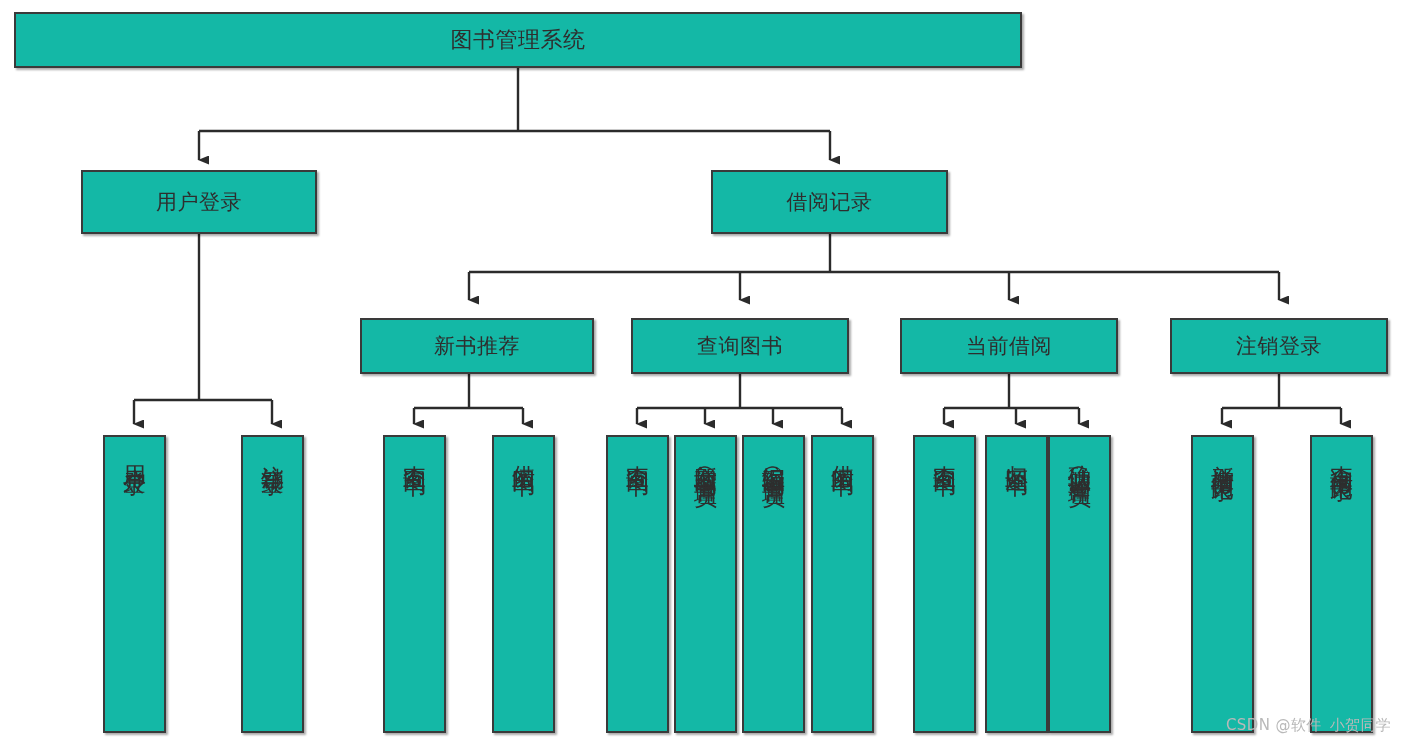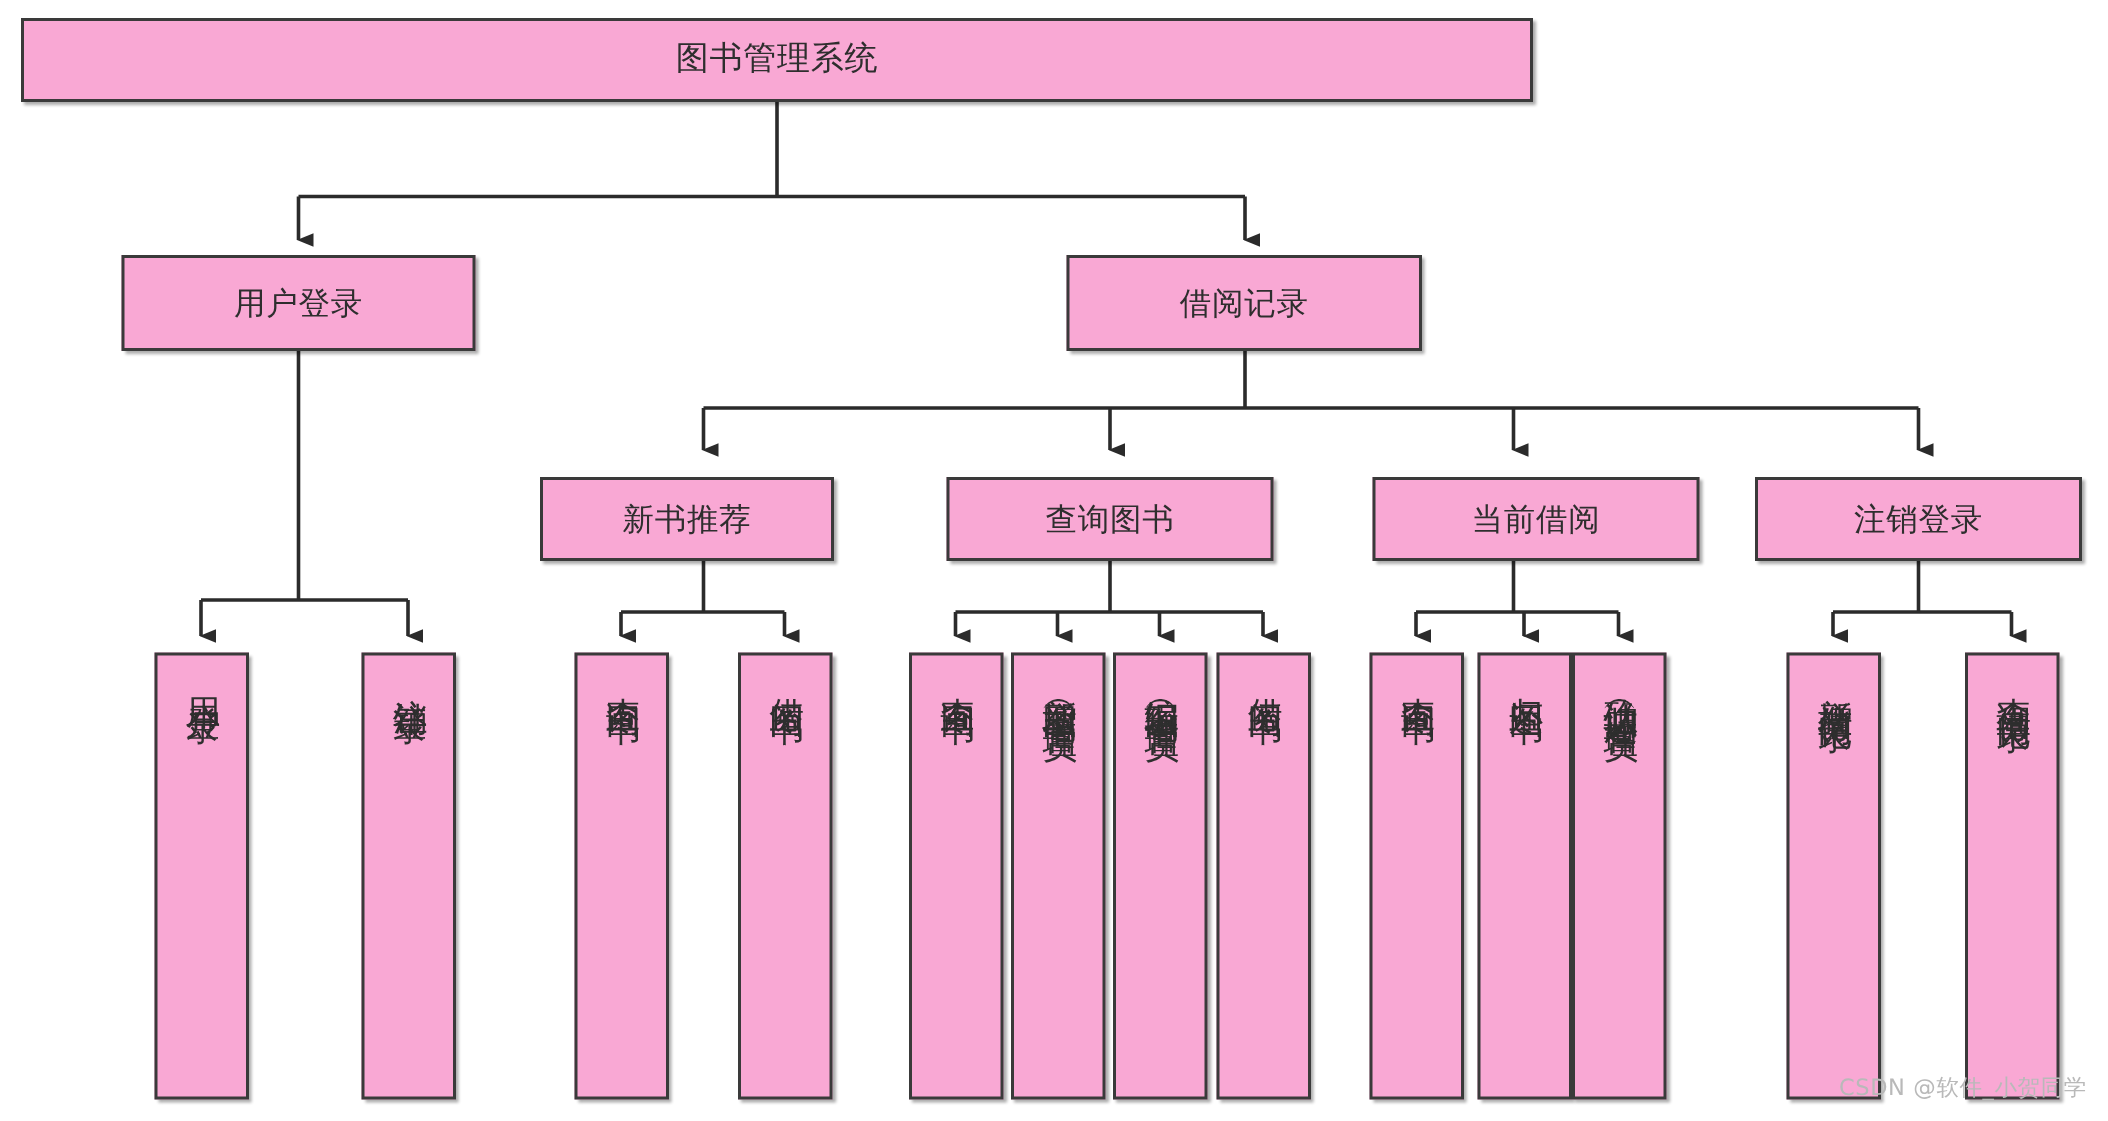--- a/index.html
+++ b/index.html
@@ -22,21 +22,21 @@
     position: absolute;
     left: 0;
     top: 0;
     width: 1405px;
     height: 747px;
     pointer-events: none;
   }
   .node {
     position: absolute;
     box-sizing: border-box;
-    background: #f9a8d4;
+    background: #14b8a6;
     border: 2px solid #3a3a3a;
     box-shadow: 2px 2px 2px rgba(0,0,0,0.33);
     display: flex;
     align-items: center;
     justify-content: center;
     color: #2e2e2e;
     z-index: 2;
   }
   .node-label {
     display: block;
@@ -138,29 +138,29 @@
   </div>
 
   <div class="node h" style="left:81px; top:170px; width:236px; height:64px;">
     <span class="node-label">用户登录</span>
   </div>
 
   <div class="node h" style="left:711px; top:170px; width:237px; height:64px;">
     <span class="node-label">借阅记录</span>
   </div>
 
-  <div class="node h" style="left:360px; top:318px; width:196px; height:56px;">
+  <div class="node h" style="left:360px; top:318px; width:234px; height:56px;">
     <span class="node-label">新书推荐</span>
   </div>
 
   <div class="node h" style="left:631px; top:318px; width:218px; height:56px;">
     <span class="node-label">查询图书</span>
   </div>
 
-  <div class="node h" style="left:900px; top:318px; width:218px; height:56px;margin-left:15px;">
+  <div class="node h" style="left:900px; top:318px; width:218px; height:56px;">
     <span class="node-label">当前借阅</span>
   </div>
 
   <div class="node h" style="left:1170px; top:318px; width:218px; height:56px;">
     <span class="node-label">注销登录</span>
   </div>
 
   <div class="node v" style="left:103px; top:435px; width:63px; height:298px;">
     <span class="node-label">用户登录</span>
   </div>

